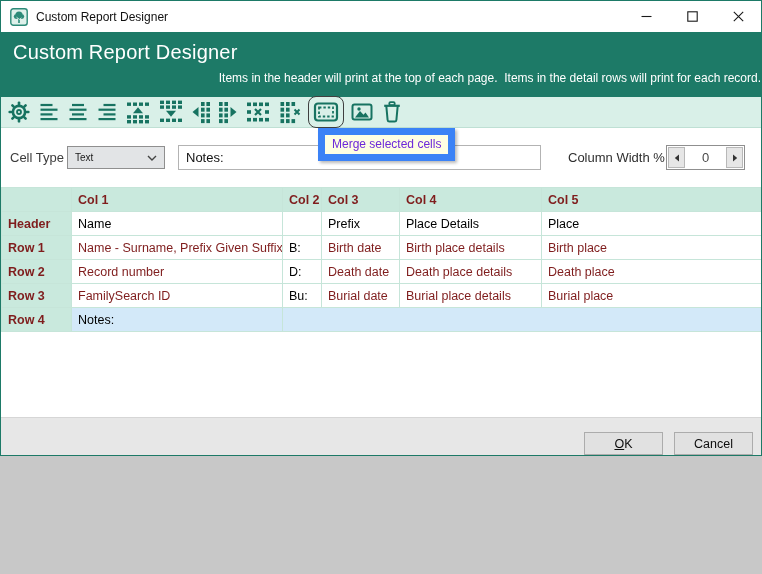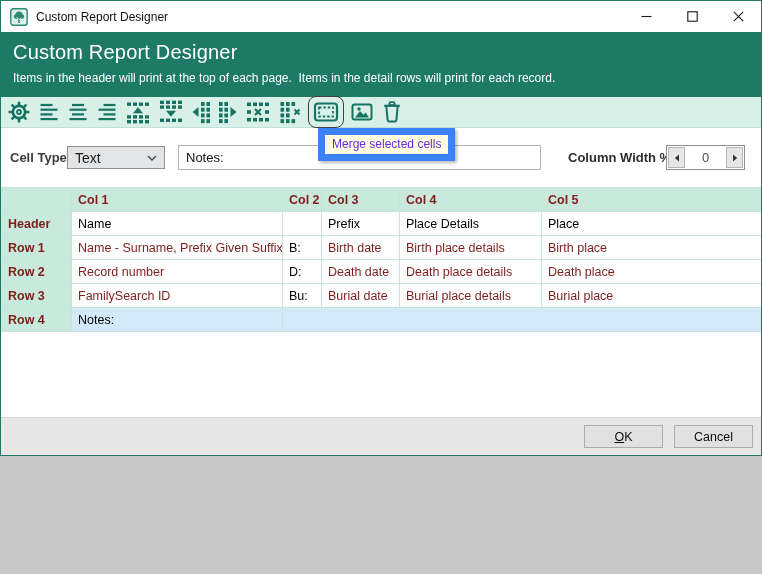--- a/index.html
+++ b/index.html
@@ -9,38 +9,38 @@
     border:1px solid #1d7a67; overflow:hidden;
   }
   
   .titlebar { height:31px; background:#ffffff; display:flex; align-items:center; }
   .app-icon { width:18px; height:18px; margin:0 8px 0 9px; flex:0 0 auto; }
   .titlebar-text { font-size:12px; color:#111; flex:1 1 auto; }
   .caption-btn { width:46px; height:31px; display:flex; align-items:center; justify-content:center; background:transparent; border:none; cursor:default; }
   
   .banner { height:65px; background:#1d7a67; color:#fff; padding:9px 0 0 12px; }
   .banner-title { font-size:20px; font-weight:400; letter-spacing:.2px; }
-  .banner-sub { font-size:12px; margin-top:7px; white-space:pre; }
+  .banner-sub { font-size:12px; margin-top:7px; white-space:pre;text-align:right; }
   
   .toolbar { height:31px; background:#d9f0e8; border-bottom:1px solid #bfe0d4;
              display:flex; align-items:center; padding-left:5px; gap:5px; }
   .tool-btn { display:flex; align-items:center; justify-content:center; background:transparent; border:none; padding:0 1px; height:28px; }
   .tool-btn svg { display:block; }
   .icon-ring { border:1px solid #3f3f3f; border-radius:8px; padding:1px 3px; display:flex; align-items:center; }
   
   .tooltip { position:absolute; left:317px; top:127px; z-index:30;
              background:#fefee3; border:7px solid #3b82f6; color:#6d28d9;
              font-size:12px; padding:2px 7px 3px 7px; box-shadow:2px 2px 3px rgba(0,0,0,.28); }
   
   .controls { height:59px; background:#ffffff; position:relative; }
-  .ctl-label { position:absolute; font-size:13px; color:#3c3c3c;font-weight:bold; }
+  .ctl-label { position:absolute; font-size:13px; color:#3c3c3c; }
   .lbl-celltype { left:9px; top:22px; }
   .combo { position:absolute; left:66px; top:18px; width:98px; height:23px;
            background:#e2e4e6; border:1px solid #8f8f8f; display:flex; align-items:center;
-           font-size:14px; color:#1a1a1a; padding-left:7px; }
+           font-size:10px; color:#1a1a1a; padding-left:7px; }
   .combo-chevron { margin-left:auto; margin-right:7px; }
   .notes-input { position:absolute; left:177px; top:17px; width:363px; height:25px;
                  border:1px solid #b3b3b3; font-family:"Liberation Sans",sans-serif;
                  font-size:13px; color:#111; padding-left:7px; background:#fff; }
   .lbl-colwidth { left:567px; top:22px; color:#2e2e2e; }
   .spinner { position:absolute; left:665px; top:17px; width:79px; height:25px;
              border:1px solid #8f8f8f; background:#fff; display:flex; align-items:stretch; }
   .spin-btn { width:17px; background:#e6e6e6; border:1px solid #b8b8b8; margin:1px;
               display:flex; align-items:center; justify-content:center; padding:0; }
   .spin-val { flex:1; display:flex; align-items:center; justify-content:center;
@@ -48,21 +48,21 @@
   
   table.grid { border-collapse:collapse; table-layout:fixed; width:762px; background:#fff; }
   table.grid td, table.grid th { border:1px solid #c6e5d9; height:24px; padding:0 0 0 6px;
         font-size:12.5px; text-align:left; vertical-align:middle; overflow:hidden; white-space:nowrap; }
   th.colhead, td.rowlabel { background:#c9e9dd; font-weight:bold; color:#7f1d1d; }
   td.cell { color:#000; background:#fff; }
   td.cell.b { color:#7f1d1d; }
   td.cell.sel { background:#d3e9f9; }
   
   .footer { position:absolute; left:0; right:0; bottom:0; height:38px; background:#e7e7e7;
-            border-top:1px solid #d6d6d6; display:flex; align-items:center; justify-content:flex-end; gap:11px; padding-right:8px; }
+            border-top:1px solid #d6d6d6; display:flex; align-items:flex-end; justify-content:flex-end; gap:11px; padding-right:8px; }
   .dlg-btn { width:79px; height:23px; background:#e1e1e1; border:1px solid #acacac;
              font-family:"Liberation Sans",sans-serif; font-size:12.5px; color:#0d0d0d; }
   .dlg-btn .u { text-decoration:underline; }
 </style>
 </head>
 <body>
 
 <div class="window">
 
   <div class="titlebar">

